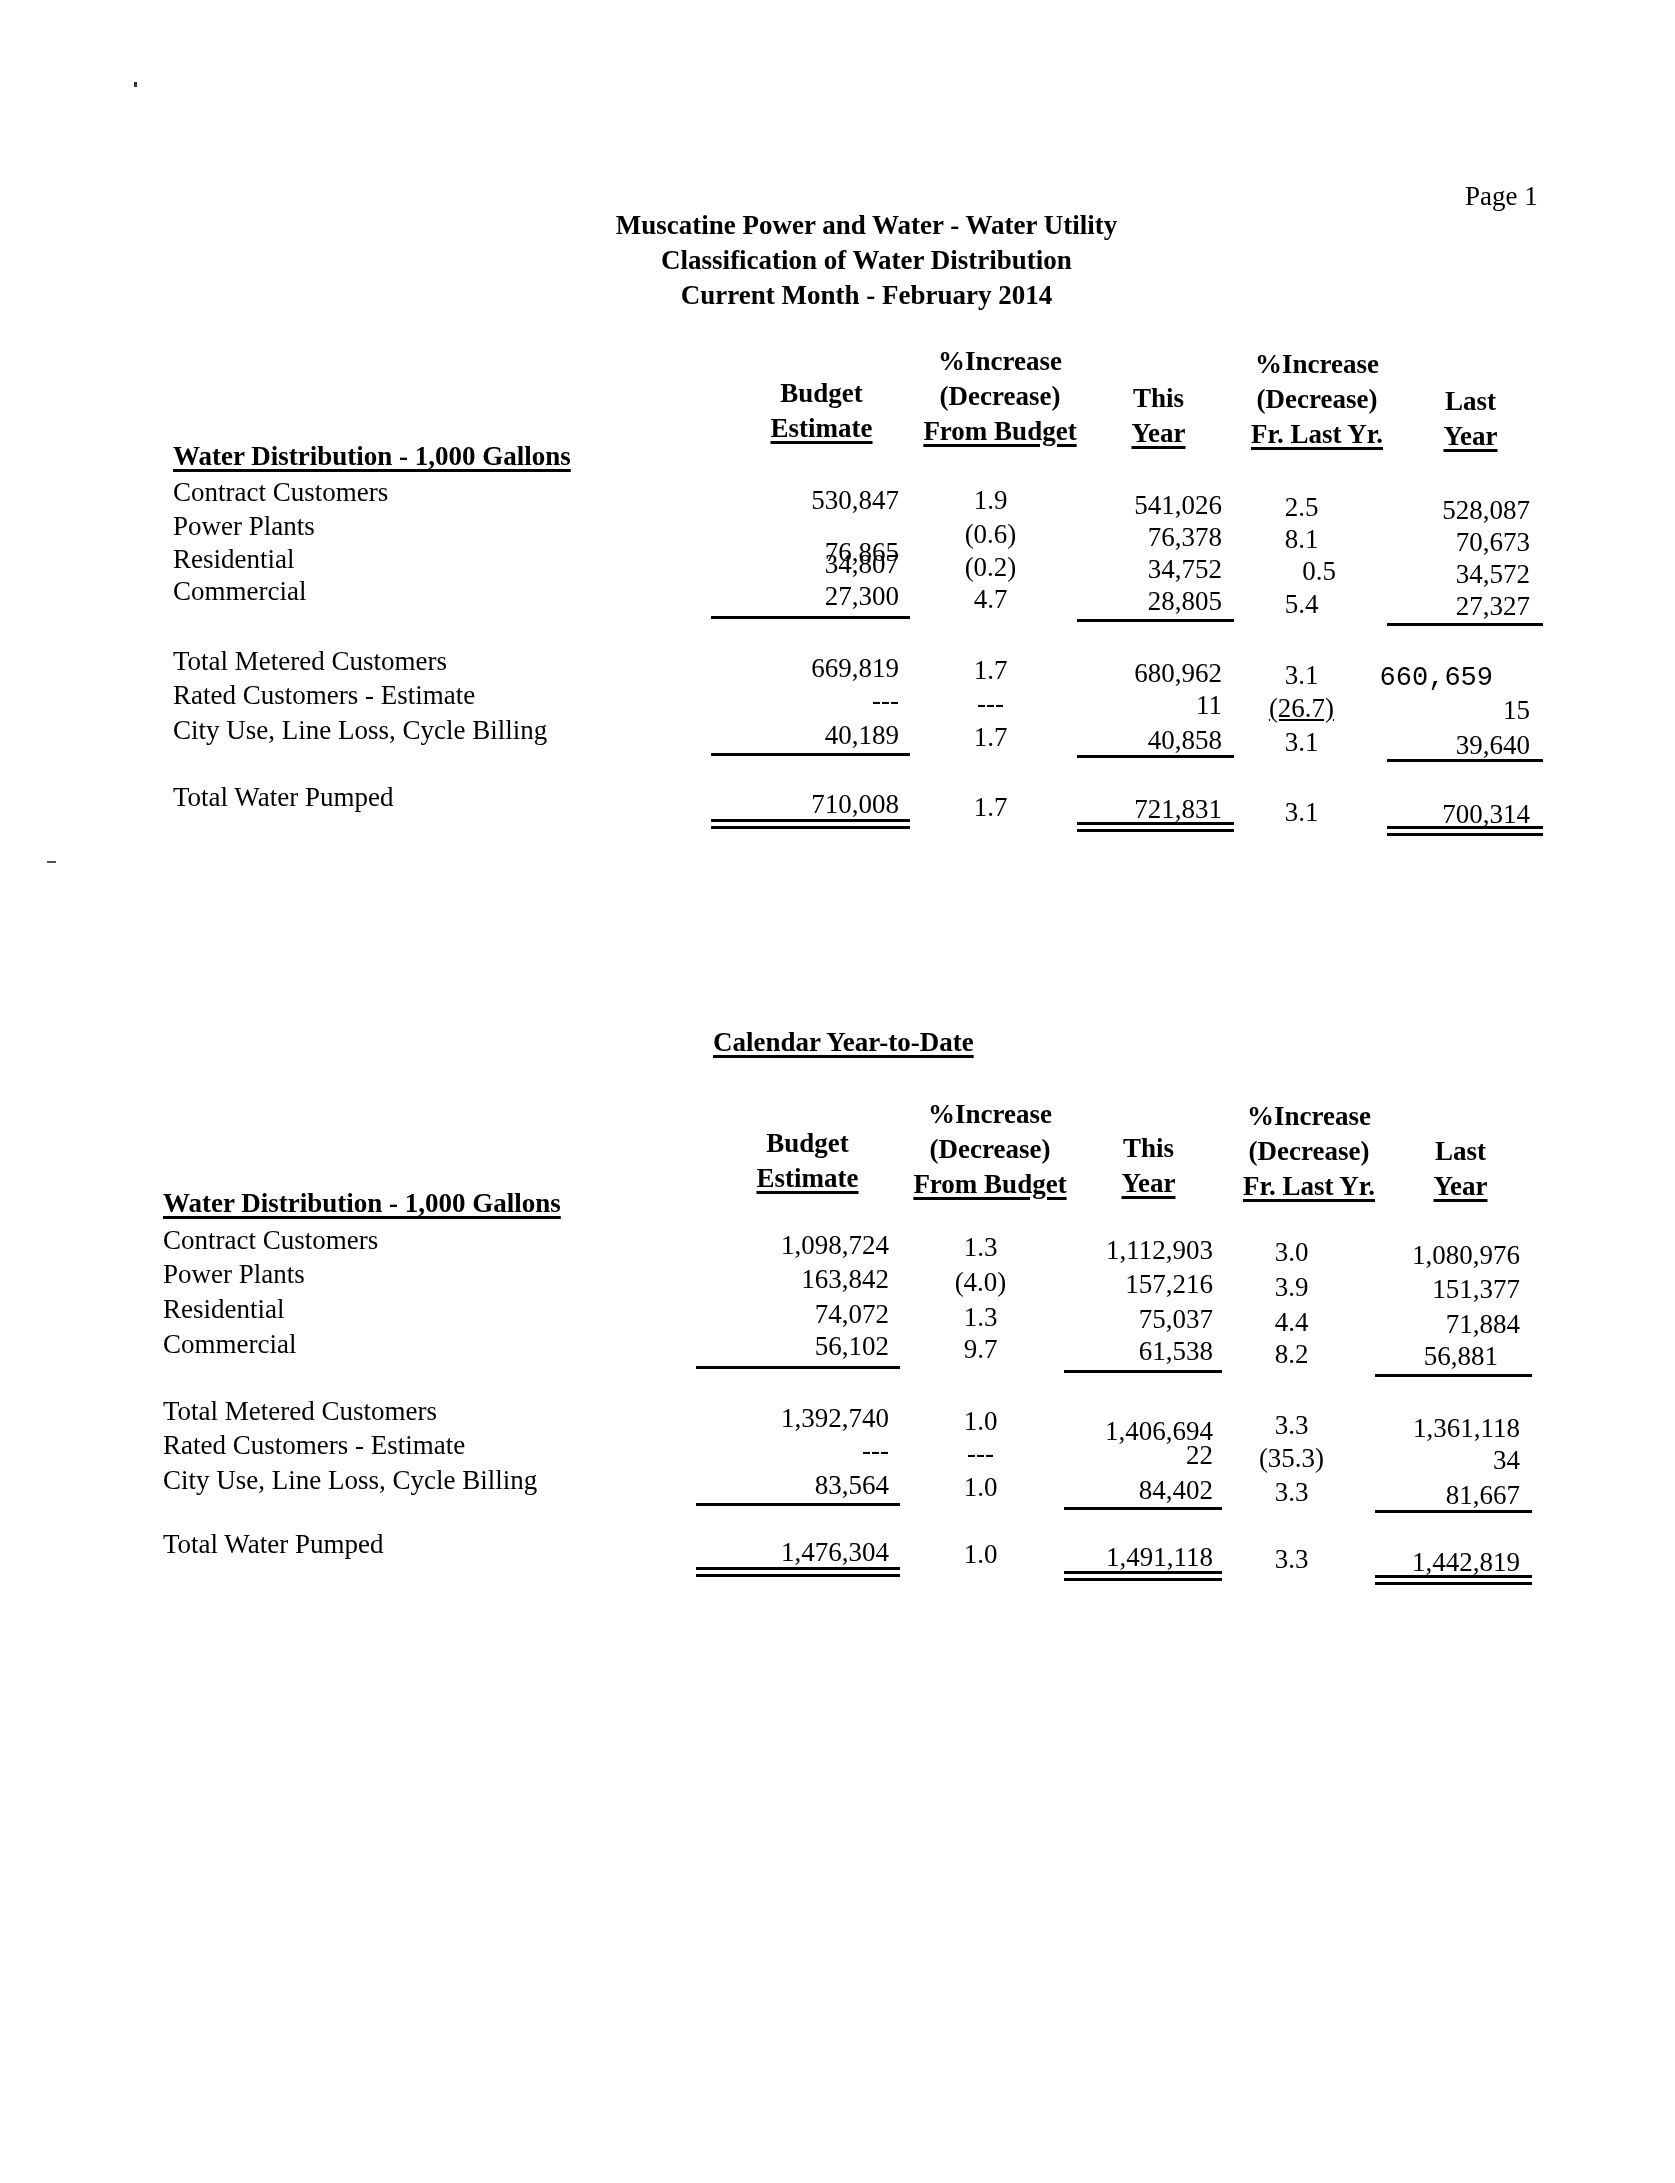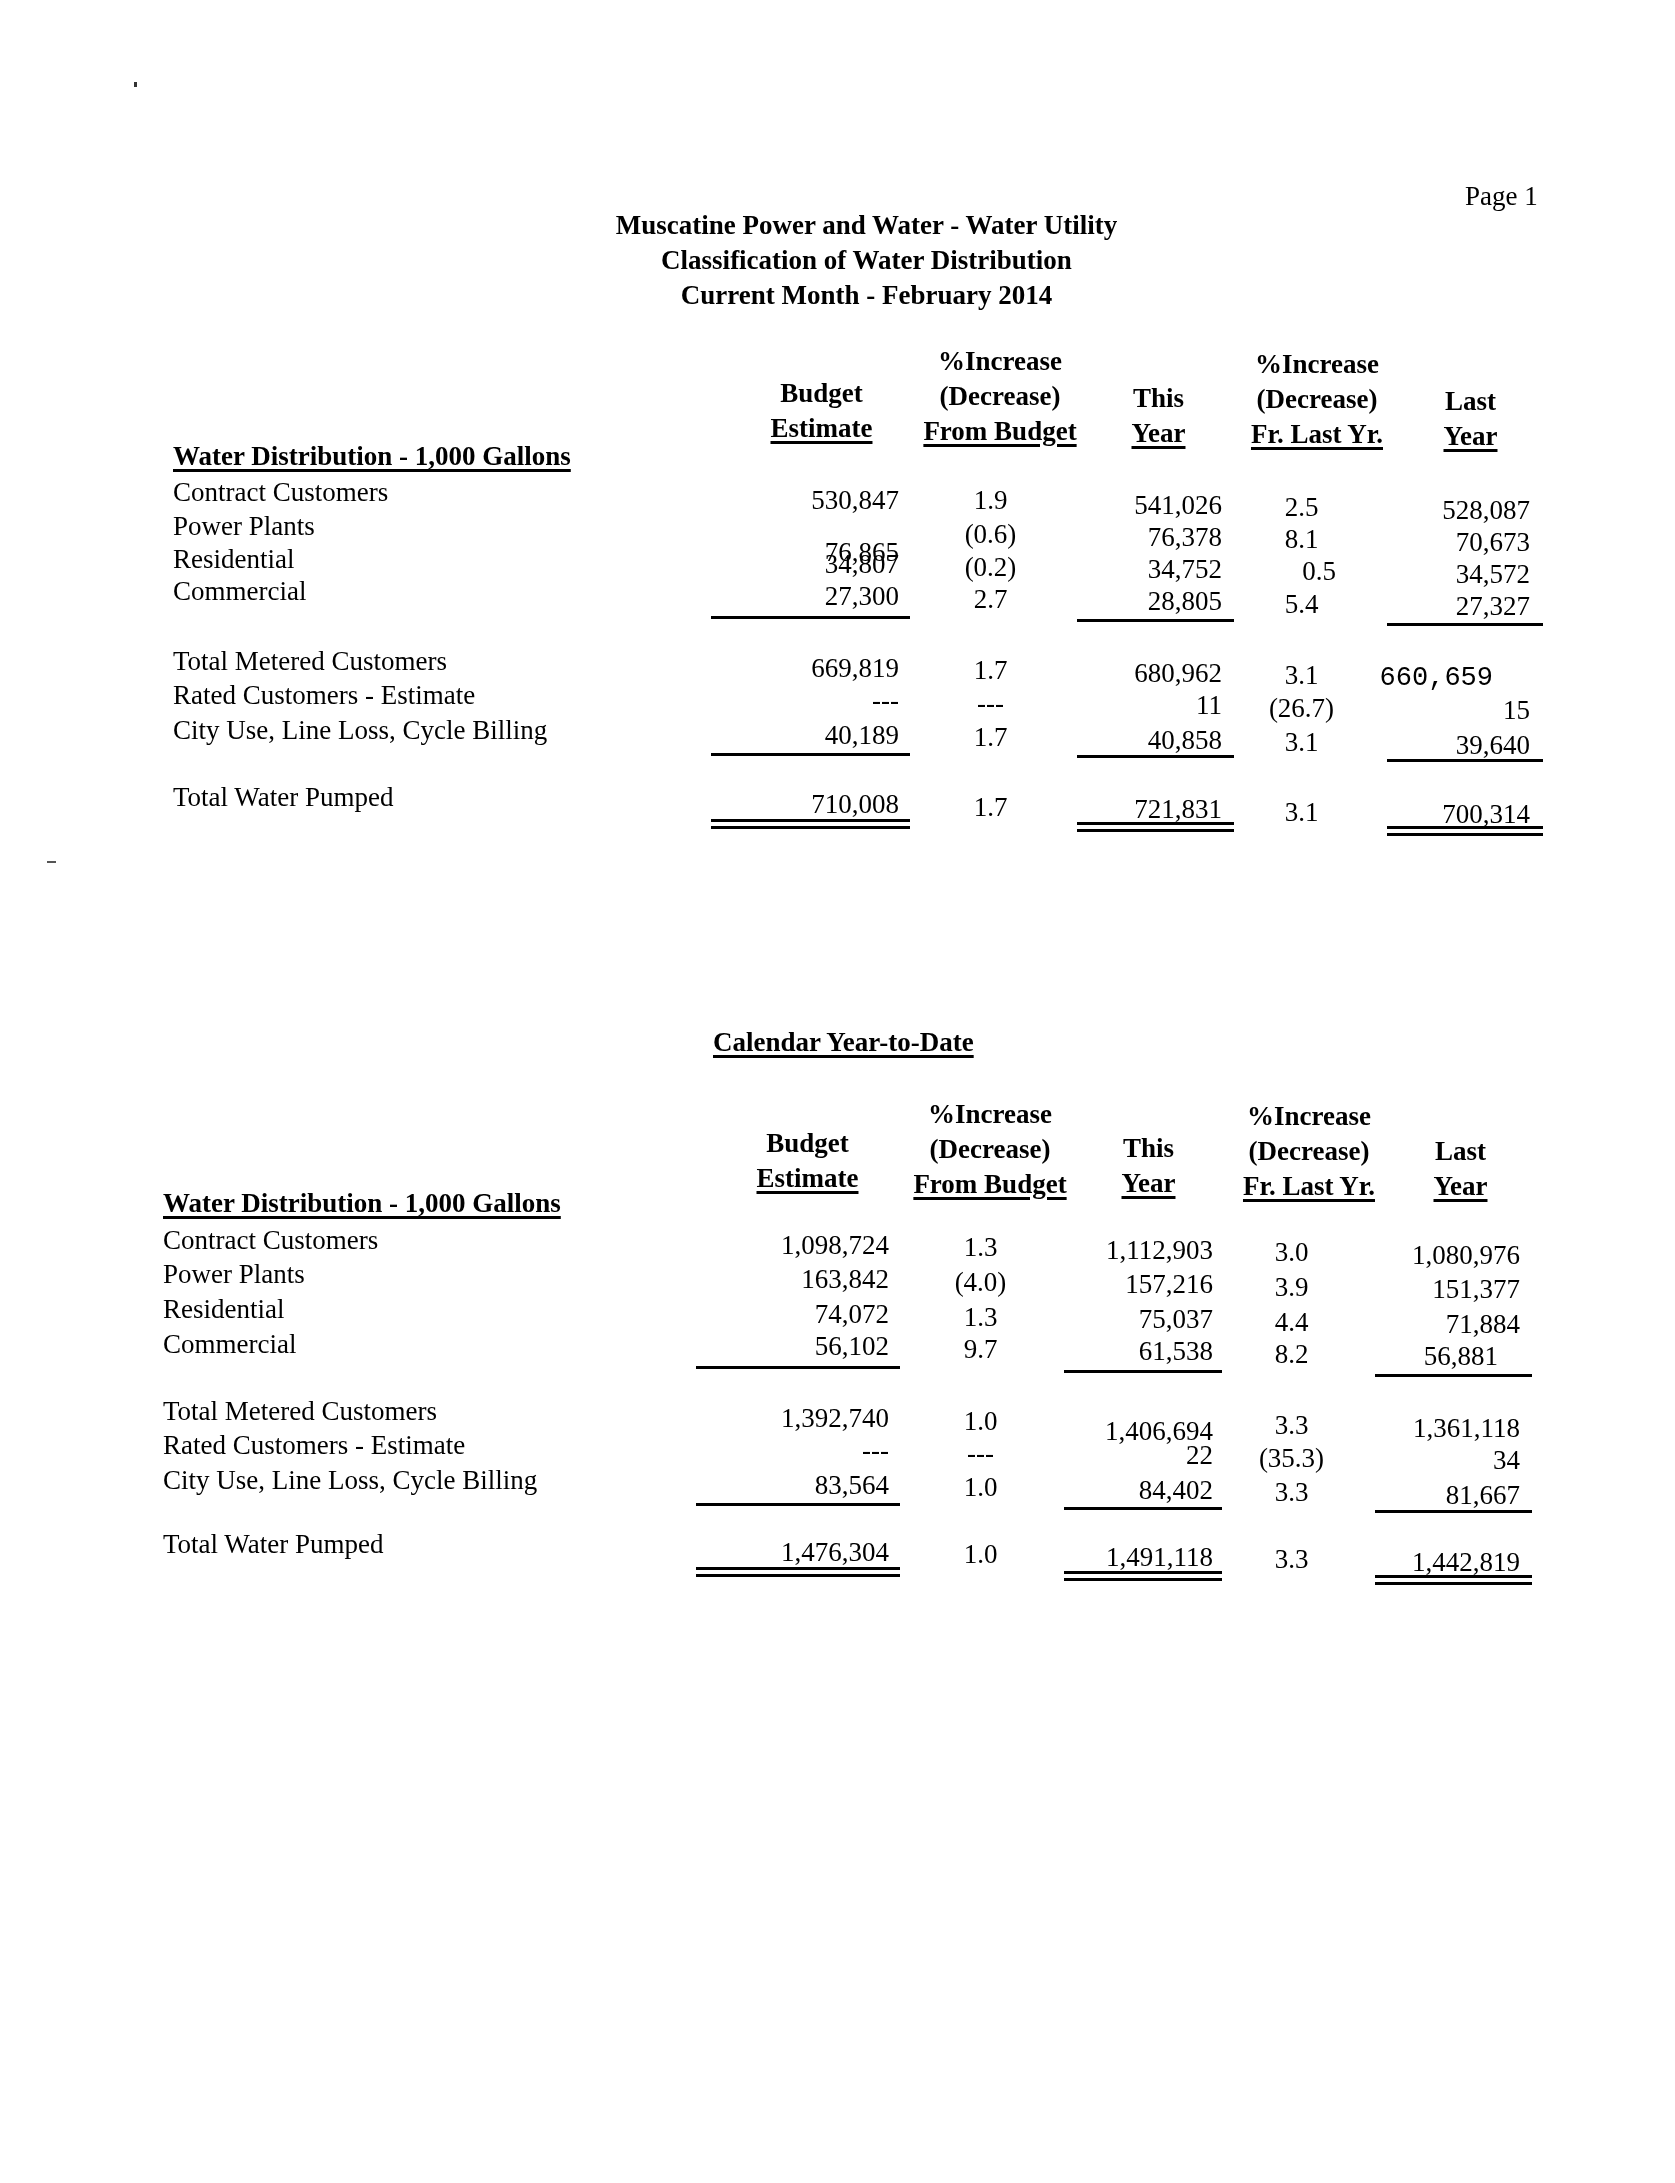--- a/index.html
+++ b/index.html
@@ -81,21 +81,21 @@
     <div class="abs row-label" style="left:173px; top:542px;">Residential</div>
     <div class="abs cell" style="left:718px; width:181px; top:547px;">34,807</div>
     <div class="abs pct" style="left:941px; width:99px; top:550px;">(0.2)</div>
     <div class="abs cell" style="left:1084px; width:138px; top:552px;">34,752</div>
     <div class="abs pct" style="left:1267px; width:69px; top:554px;text-align:right;">0.5</div>
     <div class="abs cell" style="left:1381px; width:149px; top:557px;">34,572</div>
   </div>
   <div>
     <div class="abs row-label" style="left:173px; top:574px;">Commercial</div>
     <div class="abs cell" style="left:718px; width:181px; top:579px;">27,300</div>
-    <div class="abs pct" style="left:941px; width:99px; top:582px;">2.7</div>
+    <div class="abs pct" style="left:941px; width:99px; top:582px;">4.7</div>
     <div class="abs cell" style="left:1084px; width:138px; top:584px;">28,805</div>
     <div class="abs pct" style="left:1267px; width:69px; top:587px;">5.4</div>
     <div class="abs cell" style="left:1381px; width:149px; top:589px;">27,327</div>
   </div>
 
   <div class="abs rule" style="left:711px; width:199px; top:616px;"></div>
   <div class="abs rule" style="left:1077px; width:157px; top:619px;"></div>
   <div class="abs rule" style="left:1387px; width:156px; top:623px;"></div>
 
   <div>
@@ -104,21 +104,21 @@
     <div class="abs pct" style="left:941px; width:99px; top:653px;">1.7</div>
     <div class="abs cell" style="left:1084px; width:138px; top:656px;">680,962</div>
     <div class="abs pct" style="left:1267px; width:69px; top:658px;">3.1</div>
     <div class="abs cell" style="left:1344px; width:149px; top:661px;font-family:Liberation Mono, monospace;">660,659</div>
   </div>
   <div>
     <div class="abs row-label" style="left:173px; top:678px;">Rated Customers - Estimate</div>
     <div class="abs cell" style="left:718px; width:181px; top:683px;">---</div>
     <div class="abs pct" style="left:941px; width:99px; top:686px;">---</div>
     <div class="abs cell" style="left:1084px; width:138px; top:688px;">11</div>
-    <div class="abs pct" style="left:1267px; width:69px; top:691px;">(26.7)</div>
+    <div class="abs pct" style="left:1267px; width:69px; top:691px;text-decoration:underline;">(26.7)</div>
     <div class="abs cell" style="left:1381px; width:149px; top:693px;">15</div>
   </div>
   <div>
     <div class="abs row-label" style="left:173px; top:713px;">City Use, Line Loss, Cycle Billing</div>
     <div class="abs cell" style="left:718px; width:181px; top:718px;">40,189</div>
     <div class="abs pct" style="left:941px; width:99px; top:720px;">1.7</div>
     <div class="abs cell" style="left:1084px; width:138px; top:723px;">40,858</div>
     <div class="abs pct" style="left:1267px; width:69px; top:725px;">3.1</div>
     <div class="abs cell" style="left:1381px; width:149px; top:728px;">39,640</div>
   </div>

